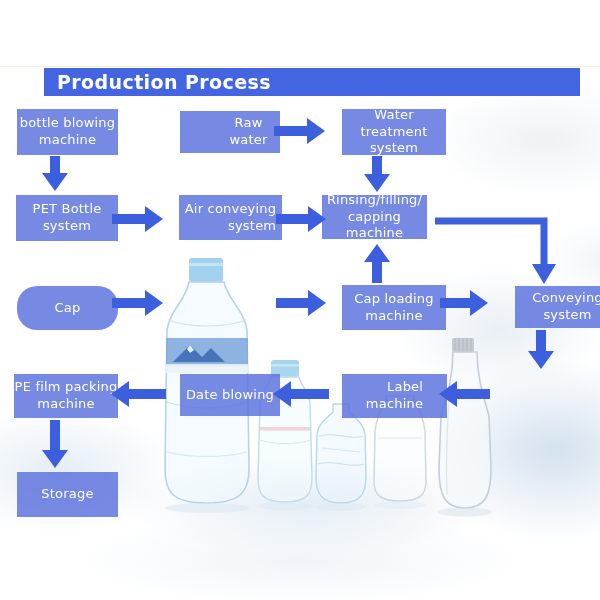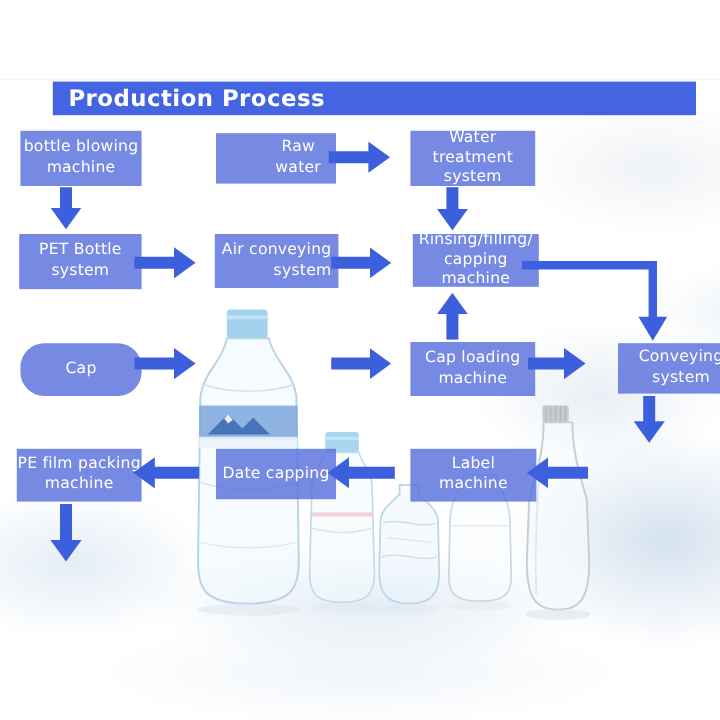--- a/index.html
+++ b/index.html
@@ -95,32 +95,33 @@
 
   <div class="node" style="left:5px;  top:109px; width:101px; height:46px;">bottle blowing
 machine</div>
   <div class="node" style="left:168px;top:111px; width:100px; height:42px;padding-left:37px;">Raw water</div>
   <div class="node" style="left:330px;top:109px; width:104px; height:46px;">Water treatment
 system</div>
   <div class="node" style="left:4px;  top:195px; width:102px; height:46px;">PET Bottle
 system</div>
   <div class="node" style="left:167px;top:195px; width:103px; height:45px;text-align:right;">Air conveying
 system</div>
-  <div class="node" style="left:332px;top:195px; width:105px; height:44px;">Rinsing/filling/
+  <div class="node" style="left:310px;top:195px; width:105px; height:44px;">Rinsing/filling/
 capping machine</div>
   <div class="node" style="left:5px;  top:286px; width:101px; height:44px;border-radius:20px;">Cap</div>
   <div class="node" style="left:330px;top:285px; width:104px; height:45px;">Cap loading
 machine</div>
   <div class="node" style="left:503px;top:286px; width:105px; height:42px;">Conveying
 system</div>
   <div class="node" style="left:2px;  top:374px; width:104px; height:44px;">PE film packing
 machine</div>
-  <div class="node" style="left:168px;top:374px; width:100px; height:42px;">Date capping</div>
-  <div class="node" style="left:330px;top:374px; width:105px; height:44px;">Label
+  <div class="node" style="left:168px;top:374px; width:100px; height:42px;">Date blowing</div>
+  <div class="node" style="left:330px;top:374px; width:105px; height:44px;text-align:right;">Label
 machine</div>
+  <div class="node" style="left:5px;  top:472px; width:101px; height:45px;">Storage</div>
 
   <svg class="flow" width="600" height="600" viewBox="0 0 600 600">
     <defs>
       <marker id="ah" markerUnits="strokeWidth" markerWidth="1.8" markerHeight="2.6" refX="0.1" refY="1.3" orient="auto" viewBox="0 0 1.8 2.6">
         <path d="M0,0 L1.8,1.3 L0,2.6 Z"></path>
       </marker>
     </defs>
     <line class="edge" x1="55" y1="156" x2="55" y2="174" marker-end="url(#ah)"></line>
     <line class="edge" x1="274" y1="131" x2="308" y2="131" marker-end="url(#ah)"></line>
     <line class="edge" x1="377" y1="156" x2="377" y2="175" marker-end="url(#ah)"></line>

